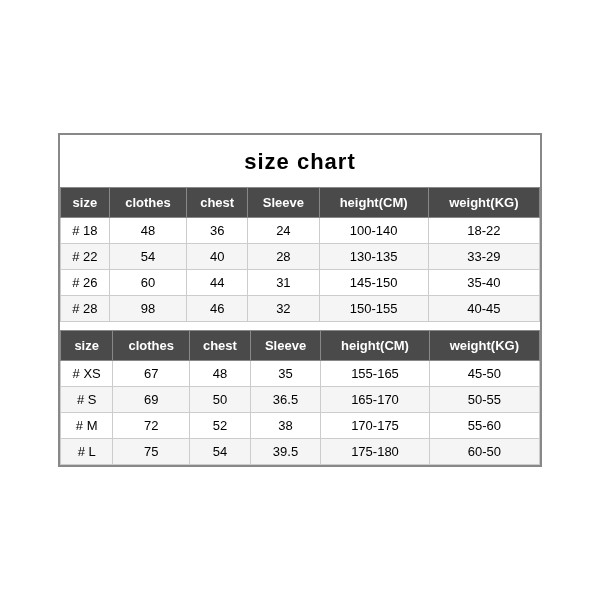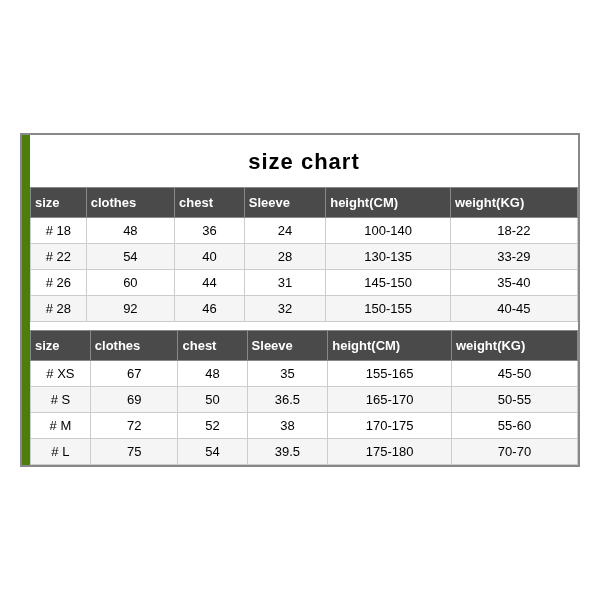--- a/index.html
+++ b/index.html
@@ -6,44 +6,43 @@
     body {
       width: 600px;
       height: 600px;
       background: #fff;
       display: flex;
       align-items: center;
       justify-content: center;
       font-family: Arial, sans-serif;
     }
     .container {
-      width: 560px;
+      width: 484px;
       border: 2px solid #888;
-      background: #4d7c0f;
-      padding-left: 8px;
+      background: #737373;
     }
     .title {
       text-align: center;
       font-size: 22px;
       font-weight: bold;
       padding: 14px 0 12px 0;
       background: #fff;
       letter-spacing: 1px;
     }
     table {
       width: 100%;
       border-collapse: collapse;
     }
     thead tr th {
       background: #4a4a4a;
       color: #fff;
       font-weight: bold;
       font-size: 13px;
       padding: 7px 4px;
-      text-align: left;
+      text-align: center;
       border: 1px solid #888;
     }
     tbody tr td {
       font-size: 13px;
       padding: 5px 4px;
       text-align: center;
       border: 1px solid #ccc;
       background: #fff;
     }
     tbody tr:nth-child(even) td {
@@ -87,21 +86,21 @@
         <tr>
           <td># 26</td>
           <td>60</td>
           <td>44</td>
           <td>31</td>
           <td>145-150</td>
           <td>35-40</td>
         </tr>
         <tr>
           <td># 28</td>
-          <td>92</td>
+          <td>98</td>
           <td>46</td>
           <td>32</td>
           <td>150-155</td>
           <td>40-45</td>
         </tr>
       </tbody>
   </table>
 
   <div style="height:8px; background:#fff;"></div>
 
@@ -140,17 +139,17 @@
           <td>38</td>
           <td>170-175</td>
           <td>55-60</td>
         </tr>
         <tr>
           <td># L</td>
           <td>75</td>
           <td>54</td>
           <td>39.5</td>
           <td>175-180</td>
-          <td>70-70</td>
+          <td>60-50</td>
         </tr>
       </tbody>
   </table>
 </div>
 
 </body></html>

